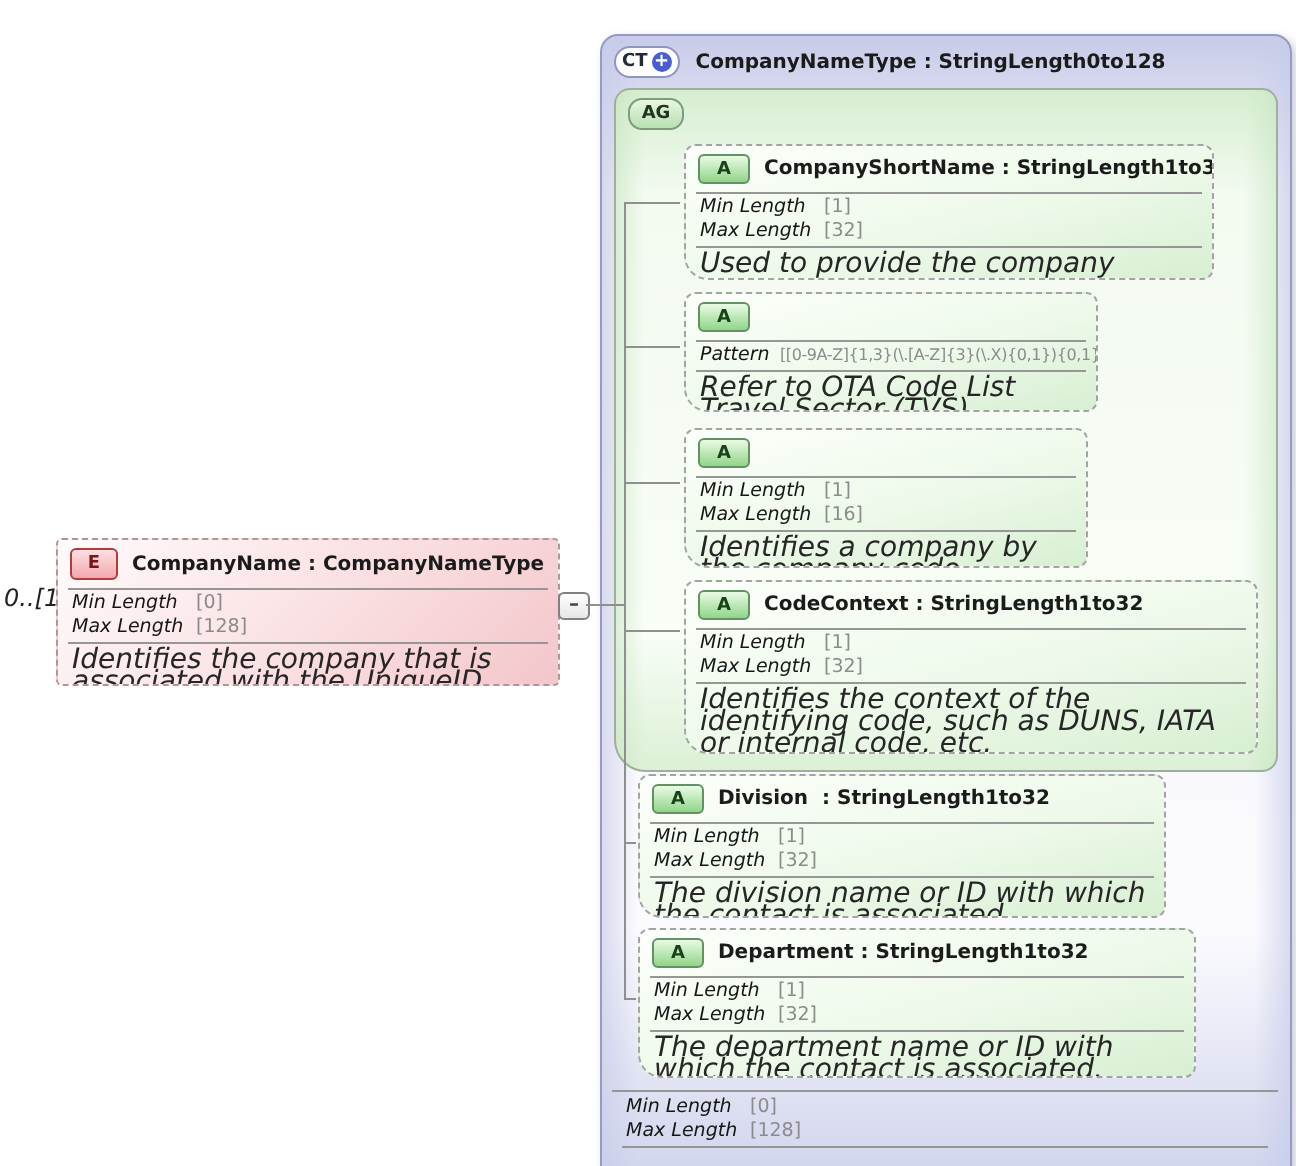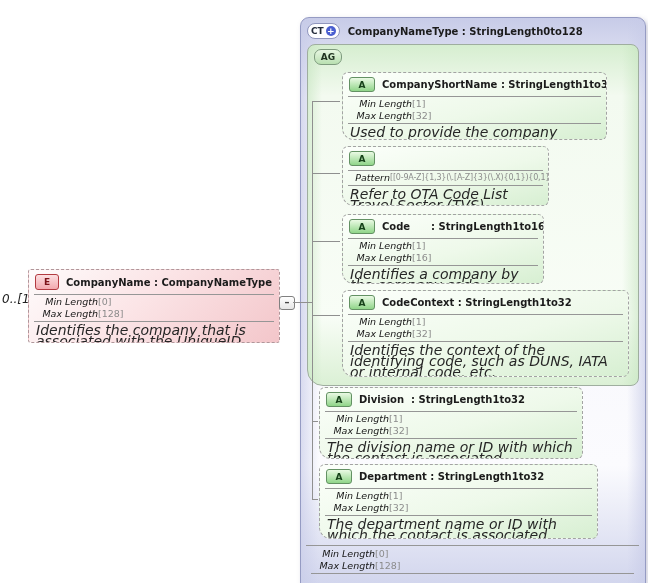--- a/index.html
+++ b/index.html
@@ -17,21 +17,21 @@
   .badge-ag{width:26px;height:14px;border:1px solid #7e9b7e;color:#223322;border-radius:7px;
             background:linear-gradient(180deg,#e8f6e2,#b9e0b1);}
   .badge-ct{height:14px;padding:0 3px;border:1px solid #8f95bd;color:#222a3a;border-radius:8px;
             background:#fdfdff;display:inline-flex;align-items:center;gap:2px;}
   .ct-plus{width:10px;height:10px;border-radius:50%;background:#4a5ed0;color:#fff;
            font-size:9px;line-height:10px;text-align:center;font-weight:bold;}
   .box-head{display:flex;align-items:center;gap:7px;padding:4px 6px 3px;}
   .box-title{font-size:10px;font-weight:bold;color:#1b1b1b;white-space:pre;}
   .sep{height:1px;background:#969696;margin:1px 5px;}
   .facet-row{display:flex;padding:0 7px;font-size:9.5px;line-height:12px;}
-  .facet-label{font-style:italic;color:#151515;min-width:62px;flex:none;text-align:right;}
+  .facet-label{font-style:italic;color:#151515;min-width:62px;flex:none;}
   .facet-value{color:#8b8b8b;}
   .tight .facet-label{min-width:40px;}
   .tight .facet-value{font-size:8px;white-space:nowrap;letter-spacing:-0.2px;}
   .doc{font-style:italic;font-size:14px;color:#262626;padding:2px 7px 0;line-height:11px;}
   
   .ct-box{
     position:absolute;left:300px;top:4px;width:344px;height:574px;
     border:1px solid #959bc3;border-radius:9px;
     box-shadow:2px 2px 5px rgba(110,110,150,.35);
     background:
@@ -123,21 +123,20 @@
           <span class="facet-label">Pattern</span>
           <span class="facet-value">[[0-9A-Z]{1,3}(\.[A-Z]{3}(\.X){0,1}){0,1}]</span>
         </div>
         <div class="sep"></div>
         <div class="doc">Refer to OTA Code List Travel Sector (TVS).</div>
       </div>
 
       <div class="attr-box" style="left:34px;top:169px;width:200px;height:68px;">
         <div class="box-head">
           <span class="badge badge-a">A</span>
-          <span class="box-title">Code      : StringLength1to16</span>
         </div>
         <div class="sep"></div>
         <div class="facet-row">
           <span class="facet-label">Min Length</span>
           <span class="facet-value">[1]</span>
         </div>
         <div class="facet-row">
           <span class="facet-label">Max Length</span>
           <span class="facet-value">[16]</span>
         </div>

